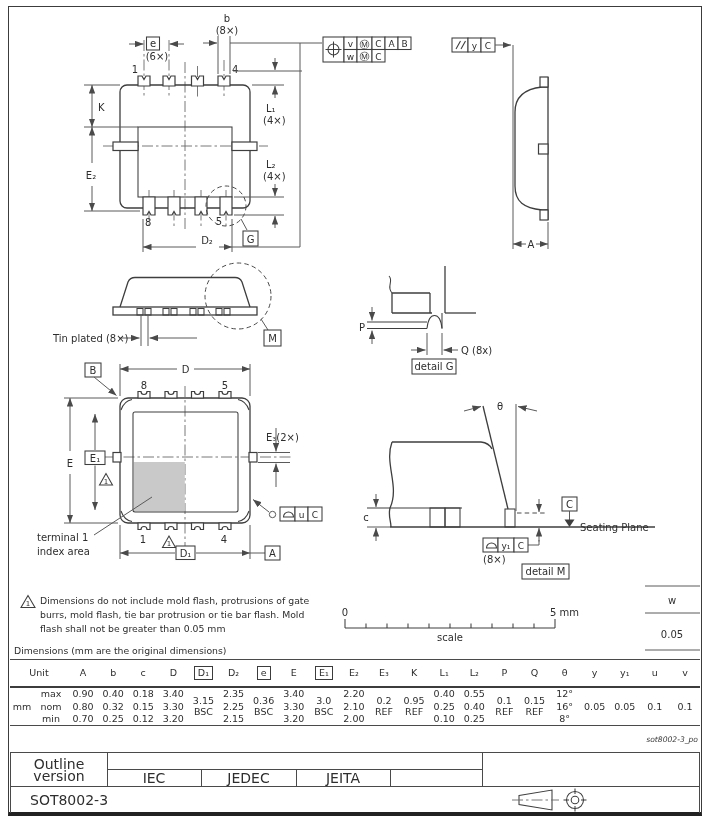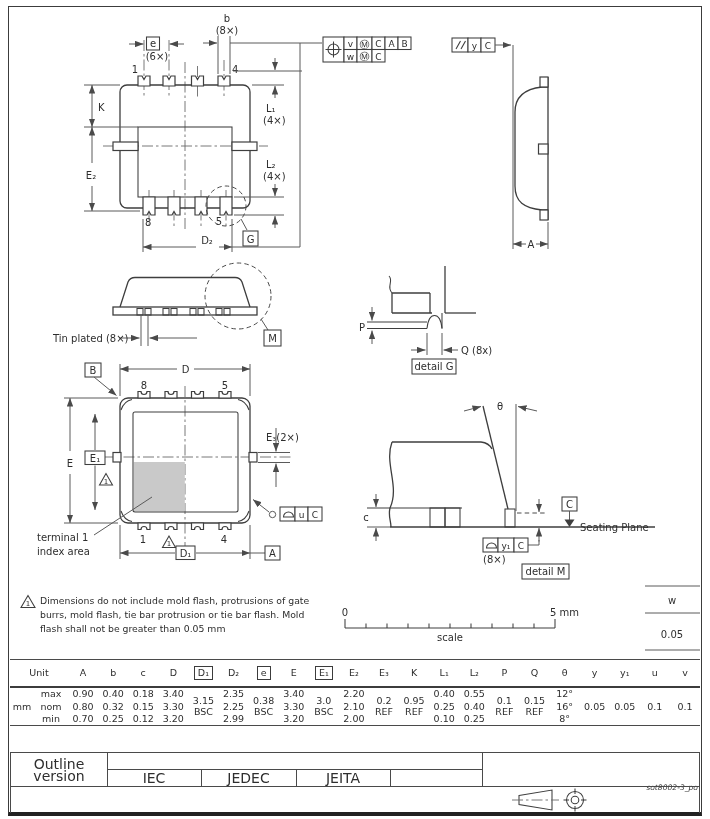--- a/index.html
+++ b/index.html
@@ -22,21 +22,21 @@
   .dimtable{position:absolute;left:10px;top:659px;width:690px;border-collapse:collapse;table-layout:fixed;}
   .dimtable{border-top:1.2px solid #4a4a4a;border-bottom:1.4px solid #4a4a4a;padding-left:28px;}
   .dimtable thead tr{border-bottom:2px solid #3c3c3c;}
   .dimtable th,.dimtable td{padding:0;font-weight:normal;font-size:9.5px;text-align:center;
        vertical-align:middle;white-space:nowrap;line-height:11px;}
   .dimtable thead tr{height:27px;}
   .dimtable tbody tr{height:13px;}
   .dimtable .boxed{display:inline-block;border:1px solid #3c3c3c;padding:0 3px;line-height:12px;}
   .dimtable td div{line-height:11px;}
   .footnote{position:absolute;left:0;top:735px;width:698px;text-align:right;
-            font-size:7.6px;font-style:italic;color:#3a3a3a;margin-top:48px;}
+            font-size:7.6px;font-style:italic;color:#3a3a3a;}
   
   .footer{position:absolute;left:10px;top:752px;width:688px;height:60px;
           border:1.1px solid #4a4a4a;border-bottom:none;font-size:14px;}
   .fcell{position:absolute;display:flex;align-items:center;justify-content:center;
          text-align:center;line-height:12px;}
   .vline{position:absolute;width:0;border-left:1.1px solid #4a4a4a;}
   .hline{position:absolute;height:0;border-top:1.1px solid #4a4a4a;}
 </style>
 </head>
 <body>
@@ -400,20 +400,21 @@
     <g>
       <line class="dim" x1="645" y1="586" x2="700" y2="586"></line>
       <line class="dim" x1="645" y1="613" x2="700" y2="613"></line>
       <line class="dim" x1="645" y1="650" x2="700" y2="650"></line>
       <text class="tp tm" x="672" y="604">w</text>
       <text class="tp tm" x="672" y="638">0.05</text>
     </g>
   </svg>
 
   
+  <div class="caption">Dimensions (mm are the original dimensions)</div>
   <table class="dimtable">
     <colgroup>
         <col style="width:24px">
         <col style="width:34px">
       </colgroup>
     <thead>
         <tr>
           <th colspan="2">Unit</th>
           <th>A</th>
           <th>b</th>
@@ -445,21 +446,21 @@
           <td>0.90</td>
           <td>0.40</td>
           <td>0.18</td>
           <td>3.40</td>
           <td rowspan="3">
             <div>3.15</div>
             <div>BSC</div>
           </td>
           <td>2.35</td>
           <td rowspan="3">
-            <div>0.38</div>
+            <div>0.36</div>
             <div>BSC</div>
           </td>
           <td>3.40</td>
           <td rowspan="3">
             <div>3.0</div>
             <div>BSC</div>
           </td>
           <td>2.20</td>
           <td rowspan="3">
             <div>0.2</div>
@@ -505,21 +506,21 @@
           <td>0.25</td>
           <td>0.40</td>
           <td>16°</td>
         </tr>
         <tr>
           <td>min</td>
           <td>0.70</td>
           <td>0.25</td>
           <td>0.12</td>
           <td>3.20</td>
-          <td>2.99</td>
+          <td>2.15</td>
           <td>3.20</td>
           <td>2.00</td>
           <td>0.10</td>
           <td>0.25</td>
           <td>8°</td>
         </tr>
       </tbody>
   </table>
   <div class="footnote">sot8002-3_po</div>
 
@@ -533,20 +534,21 @@
     <div class="hline" style="left:96px;top:16px;width:375px"></div>
     <div class="hline" style="left:0;top:33px;width:688px"></div>
     <div class="fcell" style="left:0;top:0;width:96px;height:33px">
       <div><span>Outline</span><br>
            <span>version</span></div>
     </div>
     <div class="fcell" style="left:96px;top:16px;width:94px;height:17px">IEC</div>
     <div class="fcell" style="left:190px;top:16px;width:95px;height:17px">JEDEC</div>
     <div class="fcell" style="left:285px;top:16px;width:94px;height:17px">JEITA</div>
     <div class="fcell" style="left:379px;top:16px;width:92px;height:17px"></div>
+    <div class="fcell" style="left:0;top:33px;width:300px;height:27px;justify-content:flex-start;padding-left:19px">SOT8002-3</div>
     <svg width="92" height="26" style="position:absolute;left:496px;top:34px">
       <path d="M12,8.5 L45,3 L45,23 L12,17.5 z" class="ol2"></path>
       <line x1="5" y1="13" x2="52" y2="13" class="cl"></line>
       <circle cx="68" cy="13" r="8.5" class="ol2"></circle>
       <circle cx="68" cy="13" r="3.8" class="ol2"></circle>
       <line x1="68" y1="1.5" x2="68" y2="7" class="ol2"></line>
       <line x1="68" y1="19" x2="68" y2="24.5" class="ol2"></line>
       <line x1="56.5" y1="13" x2="62" y2="13" class="ol2"></line>
       <line x1="74" y1="13" x2="79.5" y2="13" class="ol2"></line>
     </svg>

